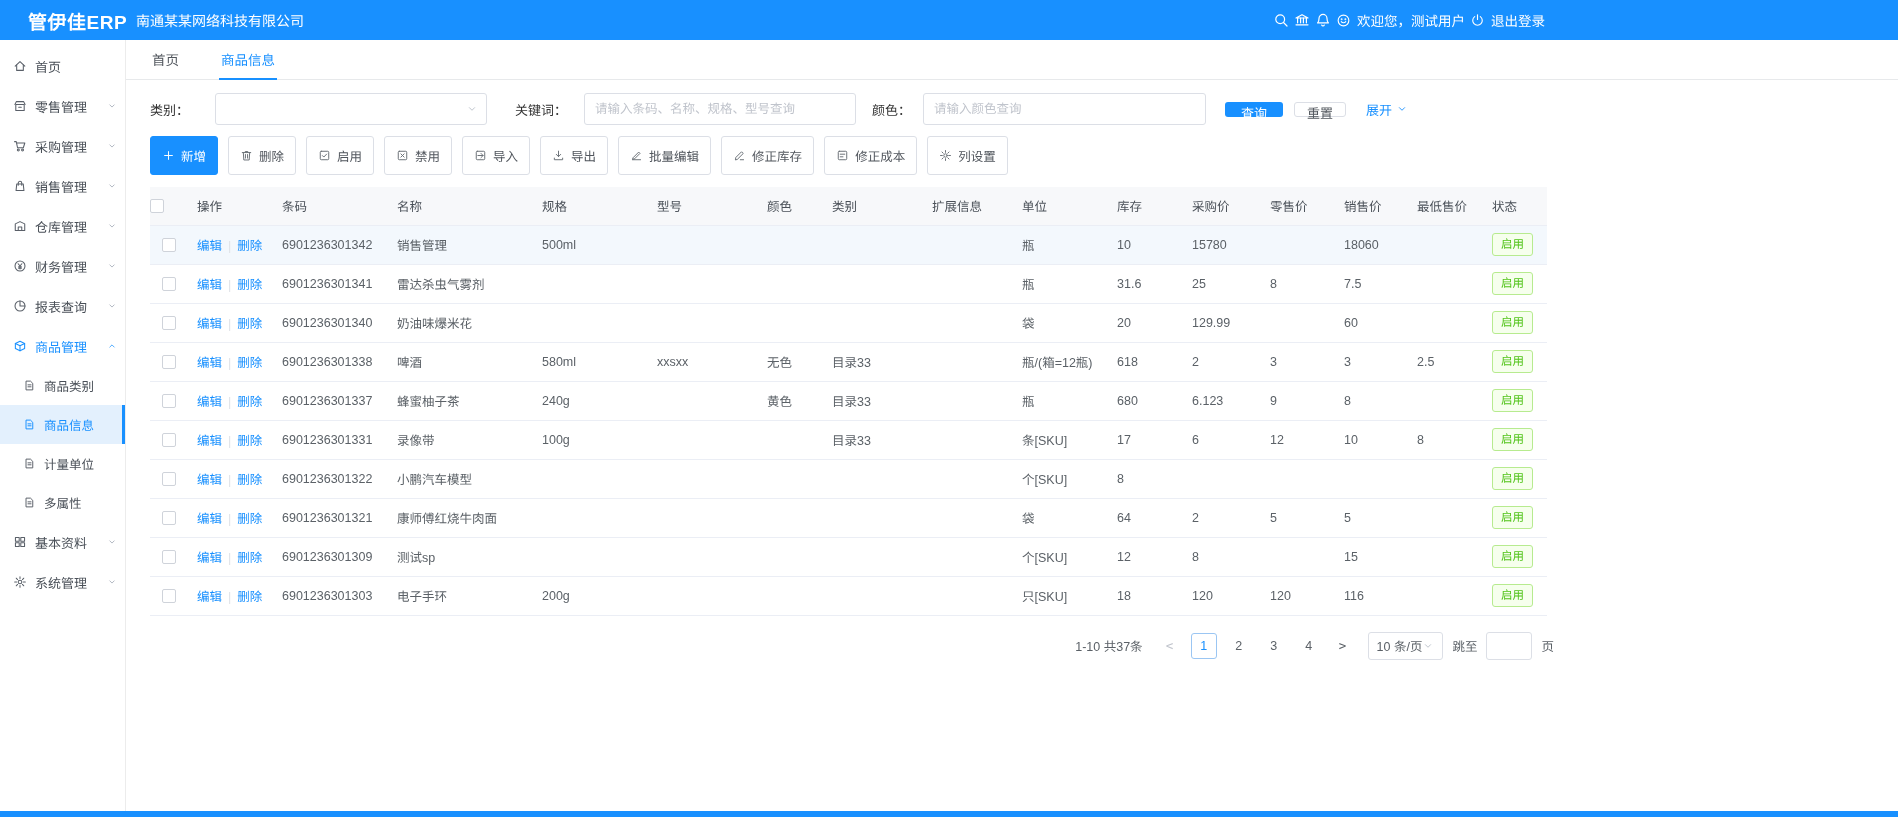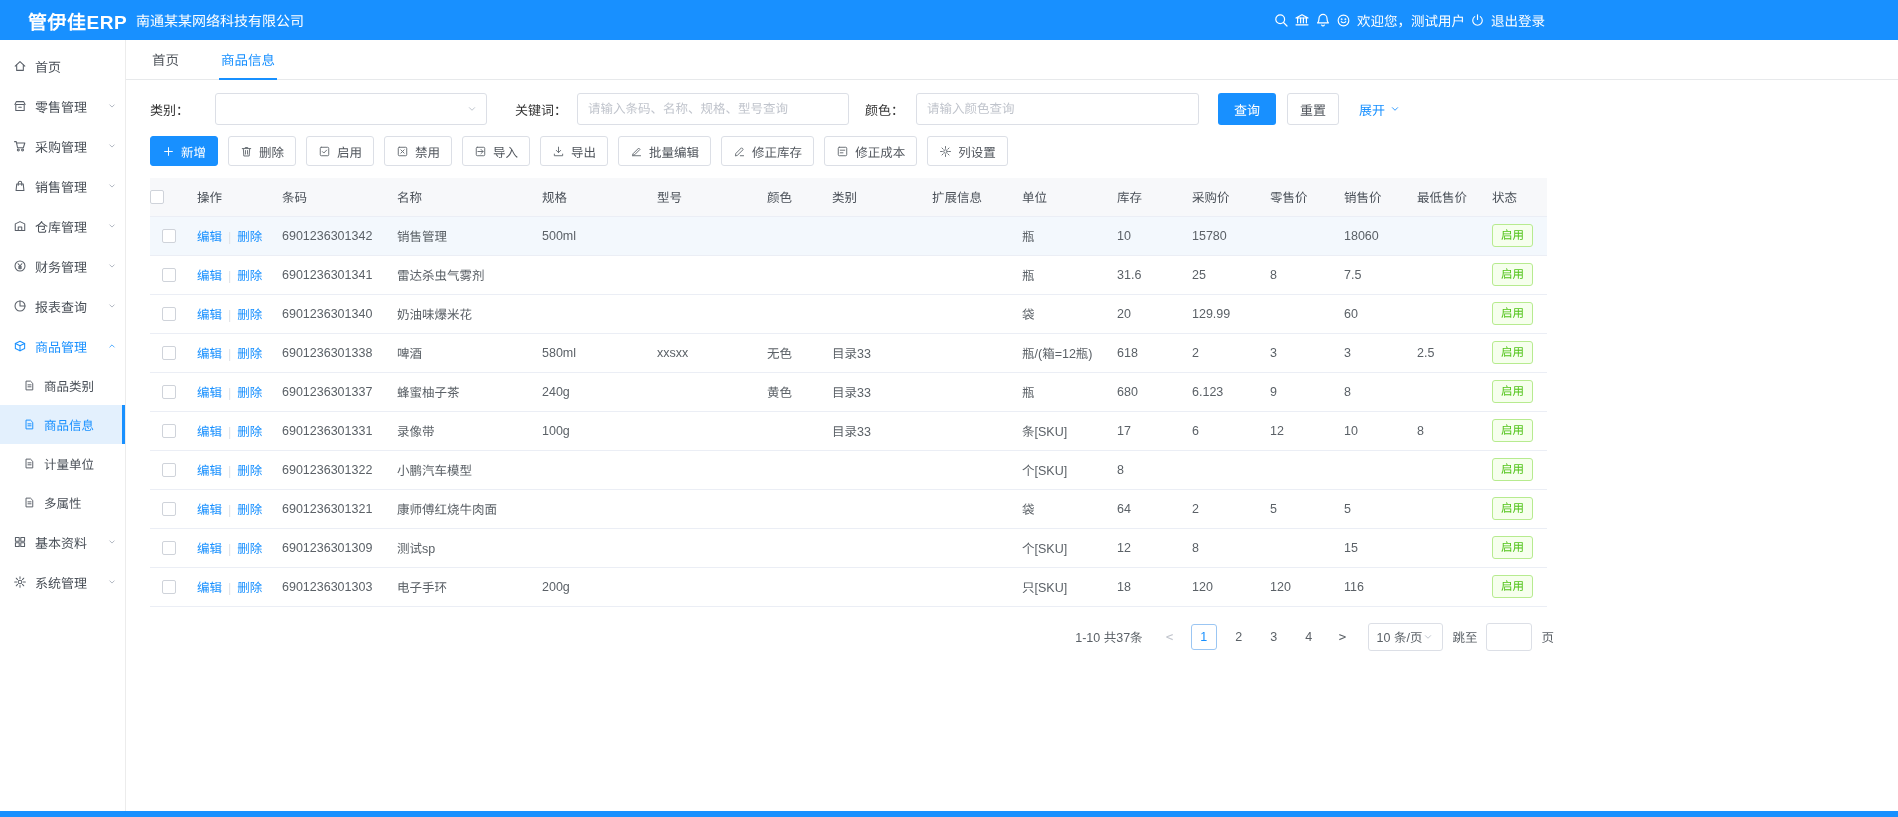--- a/index.html
+++ b/index.html
@@ -41,33 +41,33 @@
   .content{padding-left:24px}
 
   
   .filterbar{display:flex;align-items:center;margin-top:13px}
   .f-label{font-size:13px;color:#333;white-space:nowrap}
   .f-select{width:272px;height:32px;border:1px solid #dcdfe6;border-radius:3px;margin-left:26px;position:relative;cursor:pointer;background:#fff}
   .sel-chev{position:absolute;right:8px;top:9px;color:#b8bec7;display:inline-flex}
   .sel-chev svg,.sz-chev svg,.exp-chev svg{width:12px;height:12px}
   .f-input{height:32px;border:1px solid #dcdfe6;border-radius:3px;padding:0 10px;font-size:12.5px;color:#333;font-family:inherit;outline:none}
   .f-input::placeholder{color:#c0c4cc}
-  .w272{width:272px;margin-left:10px}
+  .w272{width:272px;margin-left:17px}
   .w283{width:283px;margin-left:12px}
   .ml28{margin-left:28px}
   .ml14{margin-left:16px}
-  .btn{height:32px;border-radius:3px;font-size:13px;cursor:pointer;font-family:inherit;border:1px solid transparent}
+  .btn{height:15px;border-radius:3px;font-size:13px;cursor:pointer;font-family:inherit;border:1px solid transparent}
   .btn.primary{background:#1890ff;color:#fff;padding:0 15px;margin-left:19px}
   .btn.plain{background:#fff;color:#51565d;border-color:#dcdfe6;padding:0 12px;margin-left:11px}
   .expand{display:flex;align-items:center;gap:4px;color:#1890ff;font-size:13px;margin-left:20px;cursor:pointer;text-decoration:none}
   .exp-chev{display:inline-flex}
 
   
   .toolbar{display:flex;align-items:center;gap:10px;margin-top:11px}
-  .tb-btn{height:30px;display:flex;align-items:center;gap:6px;padding:0 11px;background:#fff;border:1px solid #dcdfe6;border-radius:3px;font-size:12.5px;color:#51565d;cursor:pointer;font-family:inherit;white-space:nowrap}
+  .tb-btn{height:39px;display:flex;align-items:center;gap:6px;padding:0 11px;background:#fff;border:1px solid #dcdfe6;border-radius:3px;font-size:12.5px;color:#51565d;cursor:pointer;font-family:inherit;white-space:nowrap}
   .tb-btn .icon{display:inline-flex;color:#6a7076}
   .tb-btn .icon svg{width:13px;height:13px}
   .tb-btn.primary{background:#1890ff;border-color:#1890ff;color:#fff}
   .tb-btn.primary .icon{color:#fff}
 
   
   .grid{border-collapse:collapse;margin-top:12px;table-layout:fixed;width:1397px}
   .grid th{background:#f7f8fa;height:38px;text-align:left;padding:0 10px;font-size:12.5px;color:#4a5058;font-weight:400;border-bottom:1px solid #ebeef5;overflow:hidden;white-space:nowrap}
   .grid td{height:39px;padding:0 10px;font-size:12.5px;color:#5b6167;border-bottom:1px solid #ebeef5;overflow:hidden;white-space:nowrap}
   .grid tr.hl td{background:#f3f8fd}

